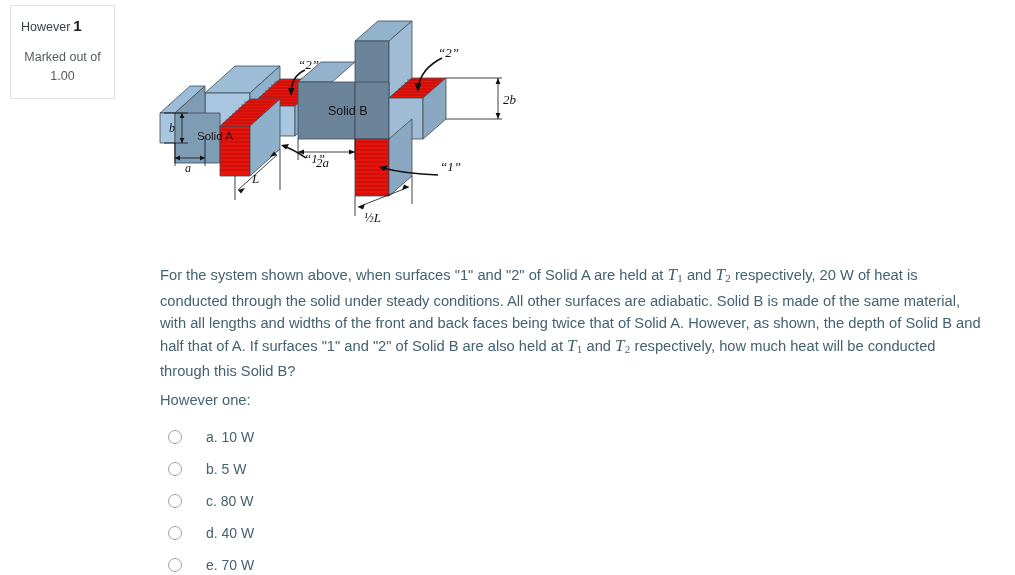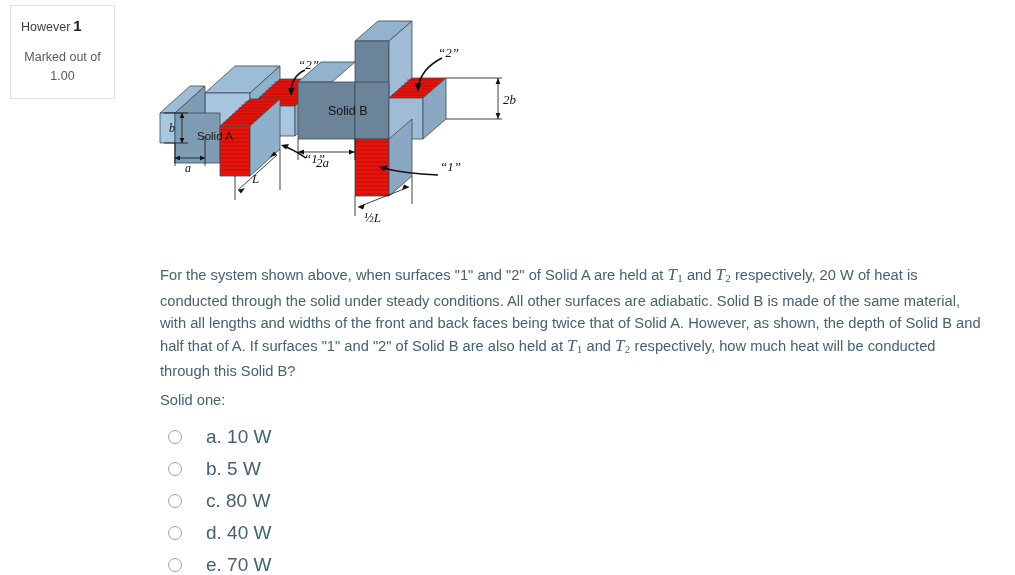--- a/index.html
+++ b/index.html
@@ -97,21 +97,21 @@
     height: 12px;
     border: 1px solid #9aa4aa;
     border-radius: 50%;
     background: #fff;
     margin-left: 8px;
     flex: 0 0 auto;
   }
   .opt .optlabel {
     margin-left: 24px;
     color: #44626f;
-    font-size: 19px;
+    font-size: 14px;
   }
 </style>
 </head>
 <body>
 
 <div id="info-box">
   <div class="row">
     <span class="qlabel">However</span><span class="qnum">1</span>
   </div>
   <div class="row">Marked out of 1.00</div>
@@ -303,21 +303,21 @@
     <path d="M 233,160 C 248,164 264,166 288,167" stroke="#111" stroke-width="1.6" fill="none"></path>
     <polygon points="229,159 238,157.5 234,163" fill="#111" stroke="none"></polygon>
     <text x="290" y="163" font-family="Liberation Serif, serif" font-style="italic" font-size="13" fill="#111">“1”</text>
   </g>
 </svg>
 </div>
 
 <div id="qtext"><span>For the system shown above, when surfaces "1" and "2" of Solid A are held at </span><span class="mathvar"><span>T</span><sub>1</sub></span><span> and </span><span class="mathvar"><span>T</span><sub>2</sub></span><span> respectively, 20 W of heat is conducted through the solid under steady conditions. All other surfaces are adiabatic. Solid B is made of the same material, with all lengths and widths of the front and back faces being twice that of Solid A. However, as shown, the depth of Solid B and half that of A. If surfaces "1" and "2" of Solid B are also held at </span><span class="mathvar"><span>T</span><sub>1</sub></span><span> and </span><span class="mathvar"><span>T</span><sub>2</sub></span><span> respectively, how much heat will be conducted through this Solid B?</span></div>
 
 <div id="answers">
-  <div id="select-one">Solid one:</div>
+  <div id="select-one">However one:</div>
 
   <div class="opt">
     <span class="radio"></span>
     <span class="optlabel">a. 10 W</span>
   </div>
   <div class="opt">
     <span class="radio"></span>
     <span class="optlabel">b. 5 W</span>
   </div>
   <div class="opt">

